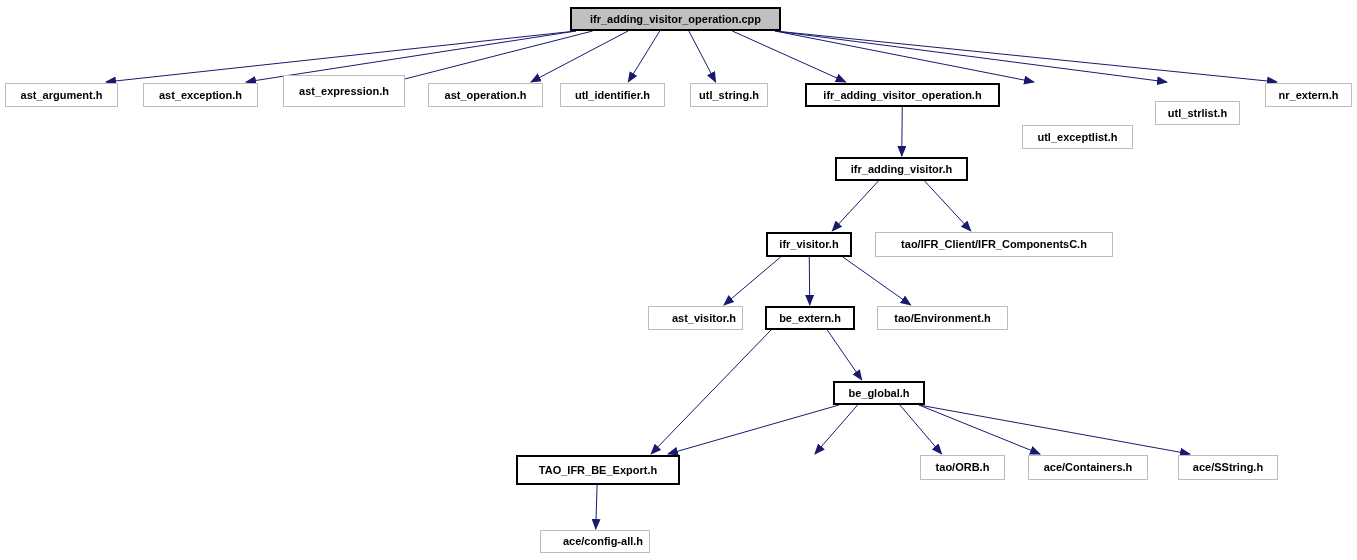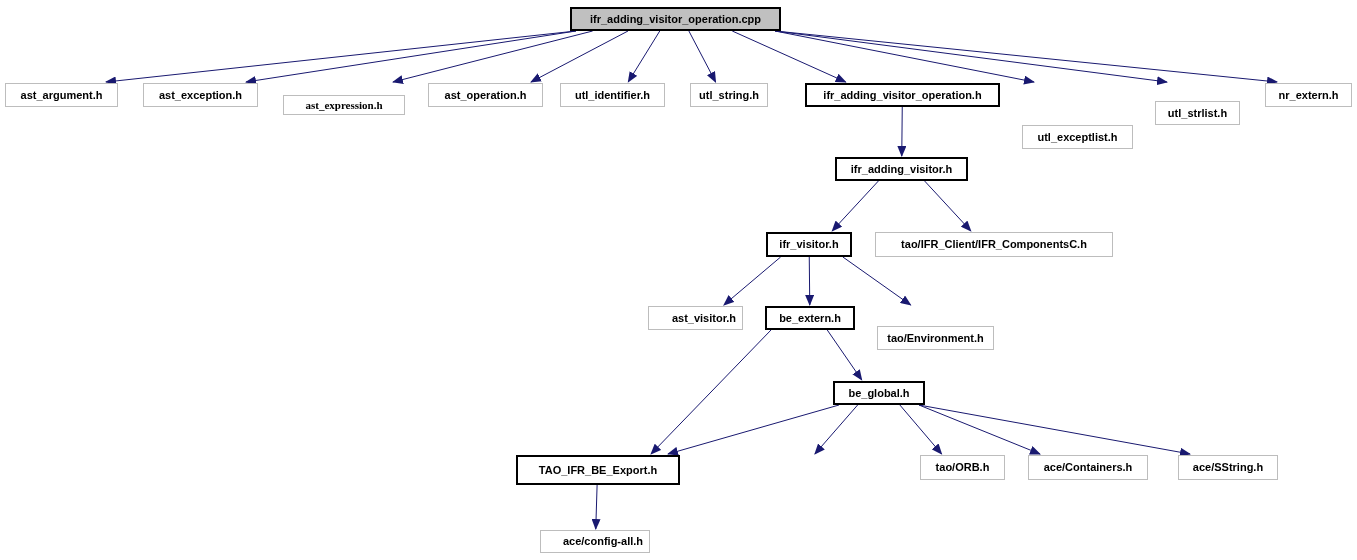--- a/index.html
+++ b/index.html
@@ -82,33 +82,33 @@
       <line x1="839" y1="405" x2="668" y2="454" stroke="#191970" stroke-width="1" marker-end="url(#arrow)"></line>
       <line x1="857.625" y1="405" x2="814.875" y2="454" stroke="#191970" stroke-width="1" marker-end="url(#arrow)"></line>
       <line x1="899.875" y1="405" x2="941.625" y2="454" stroke="#191970" stroke-width="1" marker-end="url(#arrow)"></line>
       <line x1="919" y1="405" x2="1040" y2="454" stroke="#191970" stroke-width="1" marker-end="url(#arrow)"></line>
       <line x1="919" y1="405" x2="1190" y2="454" stroke="#191970" stroke-width="1" marker-end="url(#arrow)"></line>
       <line x1="597.25" y1="480" x2="595.75" y2="529" stroke="#191970" stroke-width="1" marker-end="url(#arrow)"></line>
     </svg>
     <div class="node root" style="left: 570px; top: 7px; width: 211px; height: 24px;">ifr_adding_visitor_operation.cpp</div>
     <div class="node plain" style="left: 5px; top: 83px; width: 113px; height: 24px;">ast_argument.h</div>
     <div class="node plain" style="left: 143px; top: 83px; width: 115px; height: 24px;">ast_exception.h</div>
-    <div class="node plain" style="left: 283px; top: 95px; width: 122px; height: 20px; font-family: Liberation Serif, serif;">ast_expression.h</div>
+    <div class="node plain" style="left: 283px; top: 75px; width: 122px; height: 32px;">ast_expression.h</div>
     <div class="node plain" style="left: 428px; top: 83px; width: 115px; height: 24px;">ast_operation.h</div>
     <div class="node plain" style="left: 560px; top: 83px; width: 105px; height: 24px;">utl_identifier.h</div>
     <div class="node plain" style="left: 690px; top: 83px; width: 78px; height: 24px;">utl_string.h</div>
     <div class="node linked" style="left: 805px; top: 83px; width: 195px; height: 24px;">ifr_adding_visitor_operation.h</div>
     <div class="node plain" style="left: 1022px; top: 83px; width: 111px; height: 24px; margin-top: 42px;">utl_exceptlist.h</div>
     <div class="node plain" style="left: 1155px; top: 83px; width: 85px; height: 24px; margin-top: 18px;">utl_strlist.h</div>
     <div class="node plain" style="left: 1265px; top: 83px; width: 87px; height: 24px;">nr_extern.h</div>
     <div class="node linked" style="left: 835px; top: 157px; width: 133px; height: 24px;">ifr_adding_visitor.h</div>
     <div class="node linked" style="left: 766px; top: 232px; width: 86px; height: 25px;">ifr_visitor.h</div>
     <div class="node plain" style="left: 875px; top: 232px; width: 238px; height: 25px;">tao/IFR_Client/IFR_ComponentsC.h</div>
     <div class="node plain" style="left: 648px; top: 306px; width: 95px; height: 24px; padding-left: 17px;">ast_visitor.h</div>
     <div class="node linked" style="left: 765px; top: 306px; width: 90px; height: 24px;">be_extern.h</div>
-    <div class="node plain" style="left: 877px; top: 306px; width: 117px; height: 24px; margin-top: 20px;">tao/Environment.h</div>
+    <div class="node plain" style="left: 877px; top: 306px; width: 131px; height: 24px;">tao/Environment.h</div>
     <div class="node linked" style="left: 833px; top: 381px; width: 92px; height: 24px;">be_global.h</div>
     <div class="node linked" style="left: 516px; top: 455px; width: 164px; height: 30px;">TAO_IFR_BE_Export.h</div>
     <div class="node plain" style="left: 920px; top: 455px; width: 85px; height: 25px;">tao/ORB.h</div>
     <div class="node plain" style="left: 1028px; top: 455px; width: 120px; height: 25px;">ace/Containers.h</div>
     <div class="node plain" style="left: 1178px; top: 455px; width: 100px; height: 25px;">ace/SString.h</div>
     <div class="node plain" style="left: 540px; top: 530px; width: 110px; height: 23px; padding-left: 16px;">ace/config-all.h</div>
   </div>
 
 </body></html>

